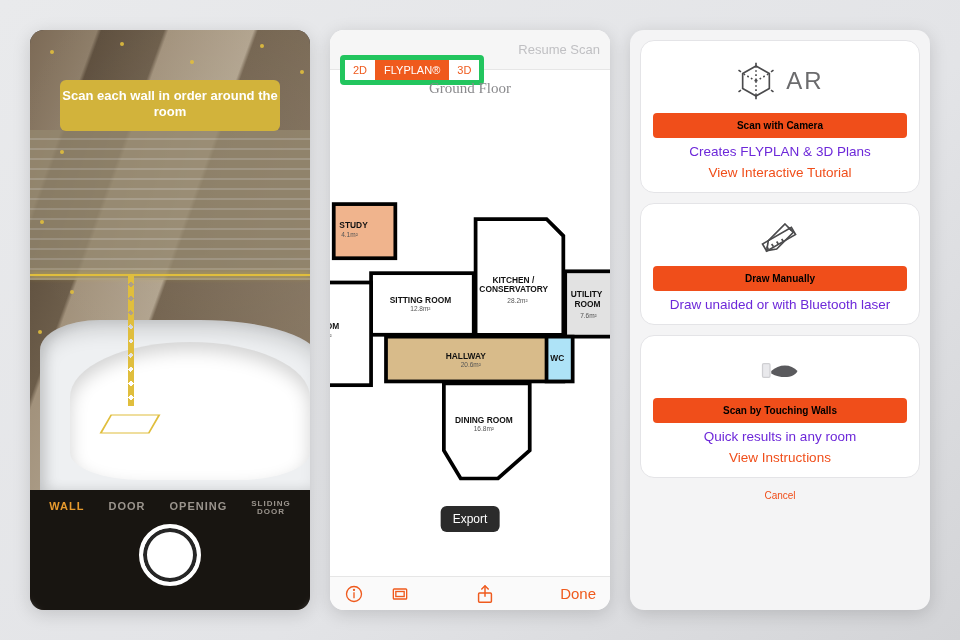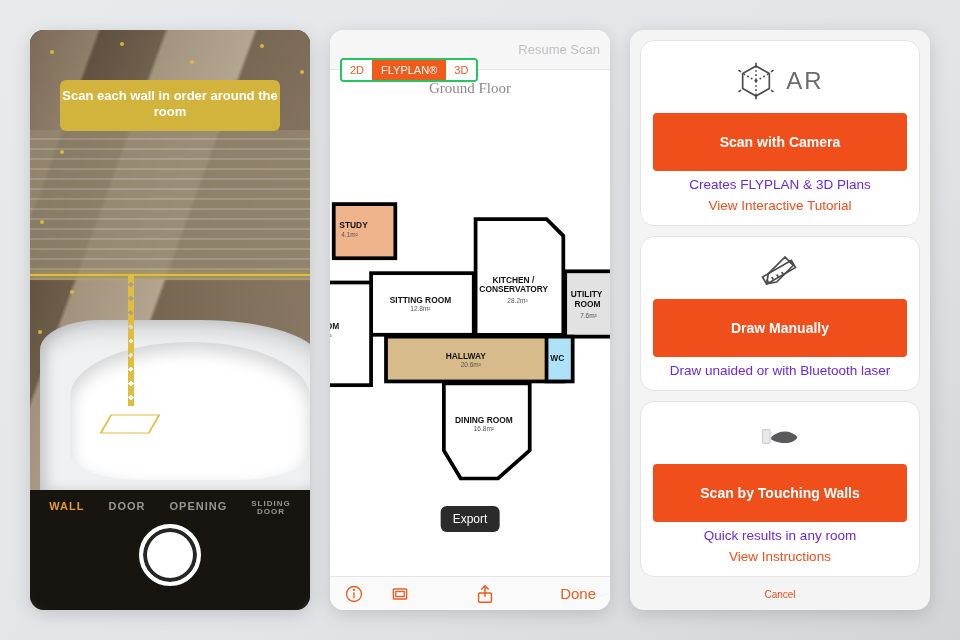--- a/index.html
+++ b/index.html
@@ -81,21 +81,21 @@
   .p1 .modes span.active{ color:#e69a2e; }
   .p1 .modes .stacked{ display:flex; flex-direction:column; align-items:center; font-size:8px; line-height:1; }
   .p1 .shutter{
     width:62px; height:62px; border-radius:50%; border:4px solid #fff;
     background:#fff; margin-top:4px;
     box-shadow: inset 0 0 0 4px rgba(0,0,0,.85);
   }
   
   .p2 { background:#fff; }
   .p2 .topbar{ height:40px; background:#f6f6f6; border-bottom:1px solid #e6e6e6; display:flex; align-items:center; padding:0 10px; justify-content:space-between;}
-  .p2 .seg{ display:flex; border:2px solid #22c55e; border-radius:4px; overflow:hidden; font-size:11px;margin-top:41px;}
+  .p2 .seg{ display:flex; border:5px solid #22c55e; border-radius:4px; overflow:hidden; font-size:11px;margin-top:41px;}
   .p2 .seg span{ padding:4px 8px; color:#ef5a1d; background:#fff; }
   .p2 .seg span + span{ border-left:1px solid #ef5a1d;}
   .p2 .seg span.active{ background:#ef5a1d; color:#fff;}
   .p2 .resume{ color:#c0c0c3; font-size:13px;}
   .p2 .title{ text-align:center; color:#8a8a8d; font-size:15px; padding:10px 0 4px; font-family: Georgia, serif;}
   .p2 .plan{ flex:1; position:relative; }
   .p2 svg.plan-svg{ width:100%; height:100%; }
   .p2 .room-label{ font: 700 9px Arial; fill:#111;}
   .p2 .room-sub{ font: 400 7px Arial; fill:#555;}
   .p2 .export-pop{
@@ -118,22 +118,22 @@
   .p3{ background:#f4f4f5; padding:10px; gap:10px;}
   .card{
     background:#fff; border:1px solid #e4e4e7; border-radius:14px;
     padding:14px 12px 12px; text-align:center;
     display:flex; flex-direction:column; align-items:center; gap:6px;
   }
   .card .icon-area{ height:42px; display:flex; align-items:center; justify-content:center; gap:10px; color:#4b4b4d;}
   .card .icon-area.tall{ height:52px;}
   .card .ar-text{ font-size:24px; letter-spacing:2px; color:#6b6b6d;}
   .card .orange-bar{
-    align-self:stretch; background:#f04e1a; color:#ffffff; font-size:14px; font-weight:600;
-    padding:21px 0; border-radius:4px;
+    align-self:stretch; background:#f04e1a; color:#000000; font-size:10px; font-weight:600;
+    padding:7px 0; border-radius:4px;
   }
   .card .sub{ color:#6d28d9; font-size:13.5px; }
   .card .link{ color:#f04e1a; font-size:13.5px; }
   .p3 .cancel{ text-align:center; color:#f04e1a; font-size:10px; padding:2px 0 2px;}
   
   .ic{ width:40px; height:40px; stroke:#4b4b4d; fill:none; stroke-width:2; }
 </style>
 </head>
 <body>
 

